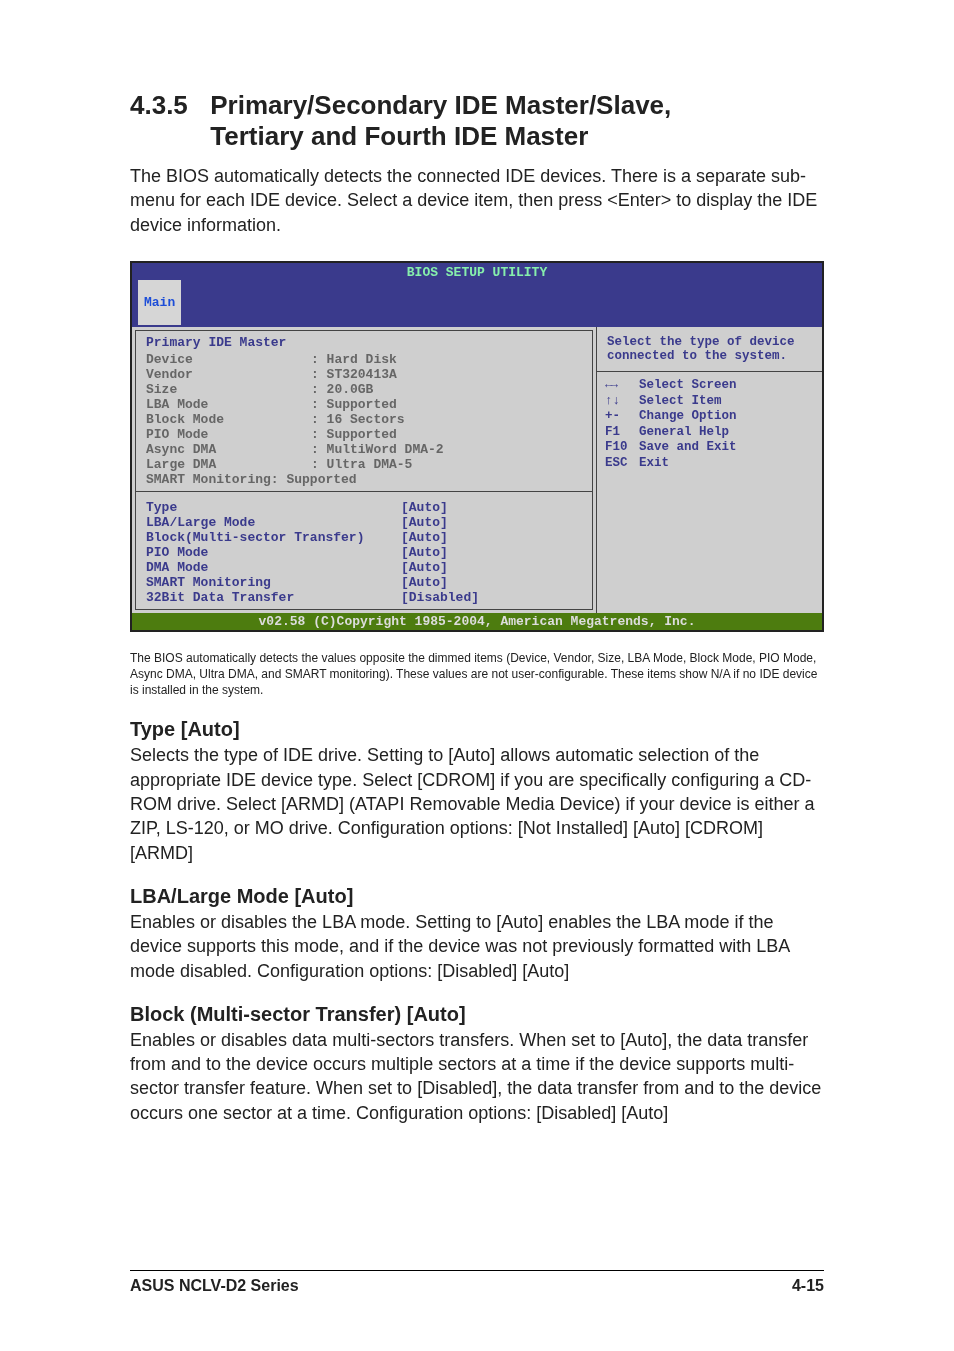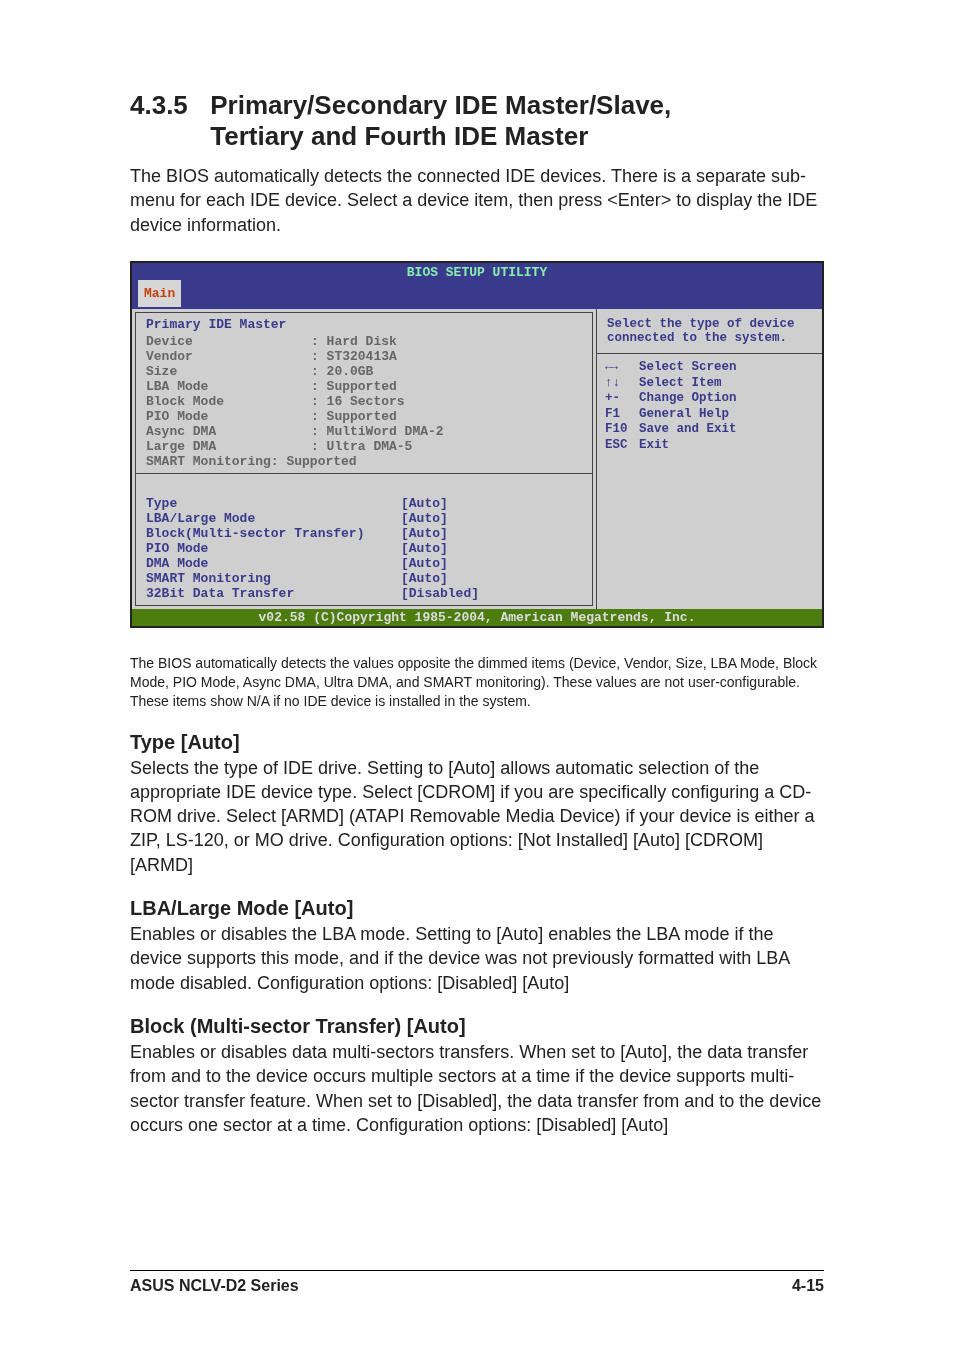--- a/index.html
+++ b/index.html
@@ -42,23 +42,23 @@
       color: #86efac;
       text-align: center;
       padding: 2px 0 0 0;
     }
     .bios-tabbar {
       background: #3a3a8c;
       padding: 0 6px 2px 6px;
     }
     .bios-tab {
       background: #d6d6d6;
-      color: #c2410c;
+      color: #1d4ed8;
       display: inline-block;
-      padding: 6px 6px;
+      padding: 15px 6px;
     }
     .bios-body {
       display: flex;
       background: #cfcfcf;
     }
     .bios-left {
       flex: 1;
       border-right: 1.5px solid #444;
     }
     .bios-right {
@@ -81,21 +81,21 @@
     .bios-dimmed-row {
       display: flex;
     }
     .bios-dimmed-label {
       width: 165px;
       white-space: pre;
     }
     .bios-settings {
       color: #3a3a8c;
       border-top: 1.5px solid #444;
-      padding: 22px 10px 4px 10px;
+      padding: 8px 10px 4px 10px;
     }
     .bios-set-row { display: flex; }
     .bios-set-label { width: 255px; }
     .bios-right-help {
       padding: 8px 10px;
     }
     .bios-right-nav {
       border-top: 1.5px solid #444;
       padding: 6px 8px;
       line-height: 1.25;
@@ -104,22 +104,22 @@
     .nav-key { width: 34px; flex-shrink: 0; }
     .arrow-lr { letter-spacing: -2px; }
     .bios-footer {
       background: #4d7c0f;
       color: #ddd;
       text-align: center;
       padding: 1px 0;
     }
 
     .after-bios {
-      margin-top: 26px;
-      font-size: 14px;
+      margin-top: 18px;
+      font-size: 12px;
       line-height: 1.35;
     }
 
     h3.heading {
       font-size: 20px;
       font-weight: bold;
       margin-top: 20px;
       margin-bottom: 2px;
     }
     .para {

